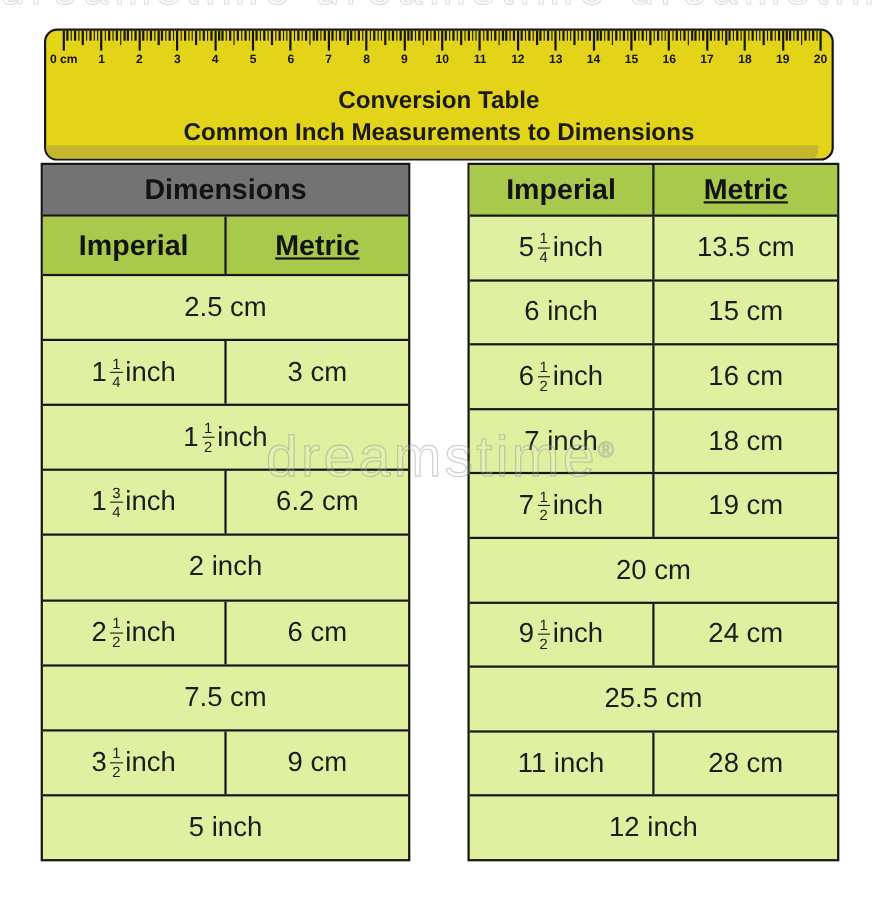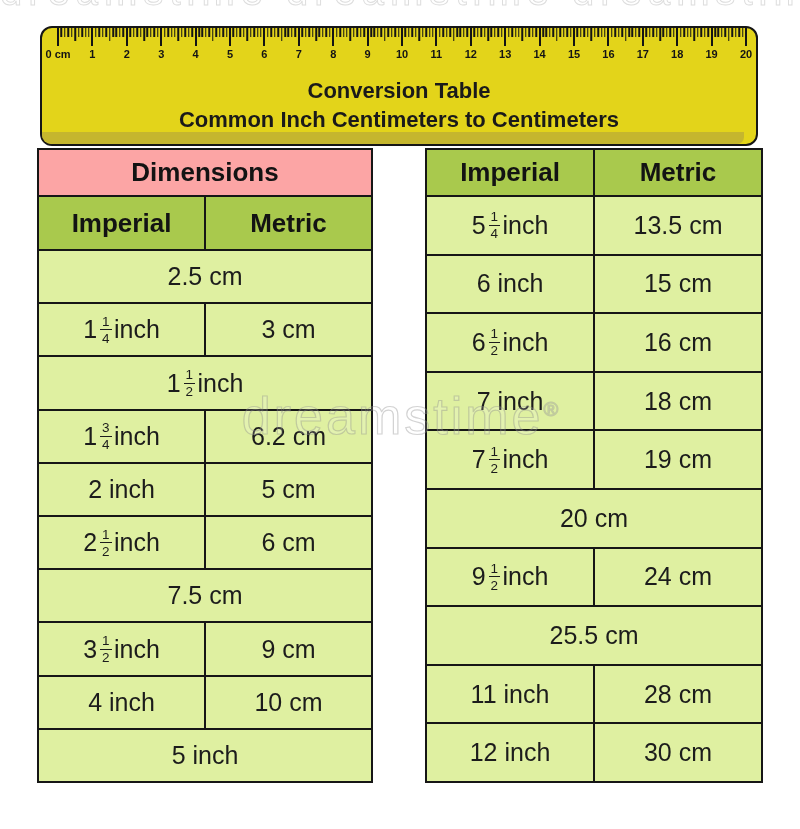--- a/index.html
+++ b/index.html
@@ -48,32 +48,32 @@
   }
   
   .ctable{
     position:absolute; top:148px; height:635px; box-sizing:border-box;
     border:2.5px solid #161616; background:#dff0a1; color:#1c1c1c;
     display:flex; flex-direction:column; z-index:1;
   }
   .ctable.left{left:37px; width:336px;}
   .ctable.right{left:425px; width:338px;}
   .span-header{
-    height:45px; flex:0 0 45px; background:#fca5a5; border-bottom:2.5px solid #161616;
+    height:45px; flex:0 0 45px; background:#737373; border-bottom:2.5px solid #161616;
     display:flex; align-items:center; justify-content:center;
     font-weight:bold; font-size:26px; color:#131313;
   }
   .col-headers{display:flex; background:#a9c94d; border-bottom:2.5px solid #161616;}
   .ctable.left  .col-headers{flex:0 0 52px; height:52px;}
   .ctable.right .col-headers{flex:0 0 45px; height:45px;}
   .col-h{
     flex:1; display:flex; align-items:center; justify-content:center;
     font-weight:bold; font-size:26px; color:#131313;
   }
-  .col-h + .col-h{border-left:2.5px solid #161616;}
+  .col-h + .col-h{border-left:2.5px solid #161616;text-decoration:underline;}
   .tbody{flex:1 1 auto; display:flex; flex-direction:column;}
   .trow{flex:1; display:flex; border-bottom:2.5px solid #161616;}
   .trow:last-child{border-bottom:none;}
   .tcell{
     flex:1; display:flex; align-items:center; justify-content:center;
     font-size:25px; color:#1c1c1c;
   }
   .tcell + .tcell{border-left:2.5px solid #161616;}
   
   .frac{
@@ -311,21 +311,21 @@
         <div class="tick-label" style="left: 70%;">14</div>
         <div class="tick-label" style="left: 75%;">15</div>
         <div class="tick-label" style="left: 80%;">16</div>
         <div class="tick-label" style="left: 85%;">17</div>
         <div class="tick-label" style="left: 90%;">18</div>
         <div class="tick-label" style="left: 95%;">19</div>
         <div class="tick-label" style="left: 100%;">20</div>
       </div>
     <div class="ruler-titles">
       <div class="ruler-title">Conversion Table</div>
-      <div class="ruler-subtitle">Common Inch Centimeters to Centimeters</div>
+      <div class="ruler-subtitle">Common Inch Measurements to Dimensions</div>
     </div>
     <div class="ruler-shadow"></div>
   </div>
 
   <div class="ctable left">
     <div class="span-header">Dimensions</div>
     <div class="col-headers">
       <div class="col-h">Imperial</div>
       <div class="col-h">Metric</div>
     </div>
@@ -348,42 +348,37 @@
         </div>
         <div class="trow">
           <div class="tcell">1 <span class="frac">
               <span class="fnum">3</span>
               <span class="fden">4</span>
             </span> inch</div>
           <div class="tcell">6.2 cm</div>
         </div>
         <div class="trow">
           <div class="tcell">2 inch</div>
-          <div class="tcell">5 cm</div>
         </div>
         <div class="trow">
           <div class="tcell">2 <span class="frac">
               <span class="fnum">1</span>
               <span class="fden">2</span>
             </span> inch</div>
           <div class="tcell">6 cm</div>
         </div>
         <div class="trow">
           <div class="tcell">7.5 cm</div>
         </div>
         <div class="trow">
           <div class="tcell">3 <span class="frac">
               <span class="fnum">1</span>
               <span class="fden">2</span>
             </span> inch</div>
           <div class="tcell">9 cm</div>
-        </div>
-        <div class="trow">
-          <div class="tcell">4 inch</div>
-          <div class="tcell">10 cm</div>
         </div>
         <div class="trow">
           <div class="tcell">5 inch</div>
         </div>
       </div>
   </div>
 
   <div class="ctable right">
     <div class="col-headers">
       <div class="col-h">Imperial</div>
@@ -431,21 +426,20 @@
         </div>
         <div class="trow">
           <div class="tcell">25.5 cm</div>
         </div>
         <div class="trow">
           <div class="tcell">11 inch</div>
           <div class="tcell">28 cm</div>
         </div>
         <div class="trow">
           <div class="tcell">12 inch</div>
-          <div class="tcell">30 cm</div>
         </div>
       </div>
   </div>
 
   <div class="wm wm-center">
     <span>dreamstime</span><span class="reg">®</span>
   </div>
 
 </div>
 

